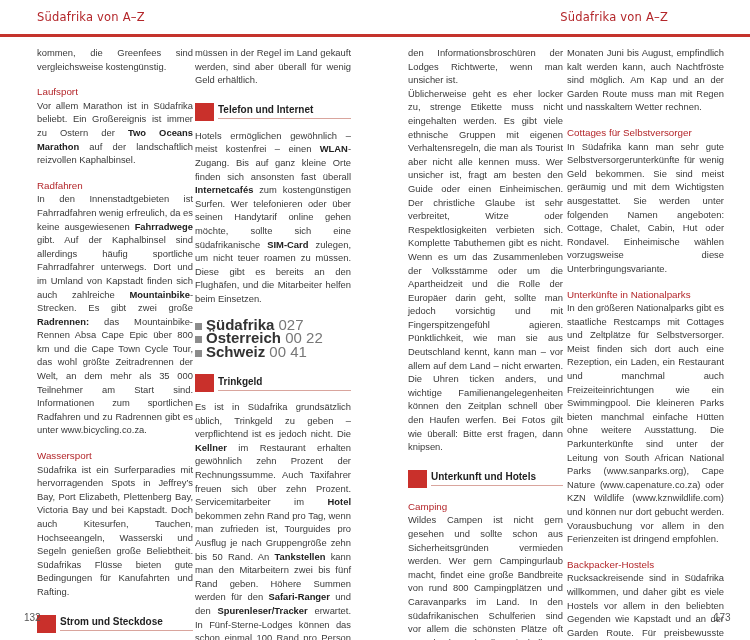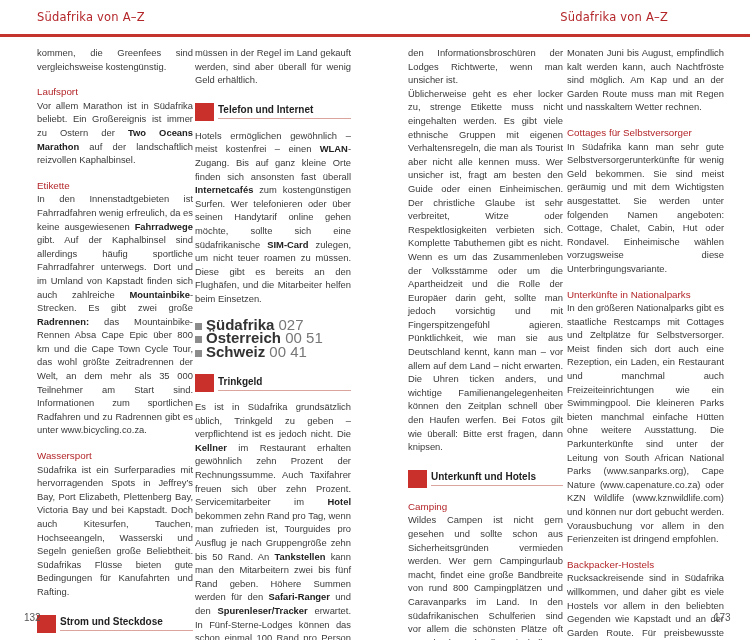--- a/index.html
+++ b/index.html
@@ -55,21 +55,21 @@
 <div class="running-head" id="head-left">Südafrika von A–Z</div>
 <div class="running-head" id="head-right">Südafrika von A–Z</div>
 <div class="rule"></div>
 
 <div class="col" id="col1">
   <p>kommen, die Greenfees sind vergleichsweise kostengünstig.</p>
 
   <div class="subhead">Laufsport</div>
   <p><span>Vor allem Marathon ist in Südafrika beliebt. Ein Großereignis ist immer zu Ostern der </span><b>Two Oceans Marathon</b><span> auf der landschaftlich reizvollen Kaphalbinsel.</span></p>
 
-  <div class="subhead">Etikette</div>
+  <div class="subhead">Radfahren</div>
   <p><span>In den Innenstadtgebieten ist Fahrradfahren wenig erfreulich, da es keine ausgewiesenen </span><b>Fahrradwege</b><span> gibt. Auf der Kaphalbinsel sind allerdings häufig sportliche Fahrradfahrer unterwegs. Dort und im Umland von Kapstadt finden sich auch zahlreiche </span><b>Mountainbike</b><span>-Strecken. Es gibt zwei große </span><b>Radrennen:</b><span> das Mountainbike-Rennen Absa Cape Epic über 800 km und die Cape Town Cycle Tour, das wohl größte Zeitradrennen der Welt, an dem mehr als 35 000 Teilnehmer am Start sind. Informationen zum sportlichen Radfahren und zu Radrennen gibt es unter www.bicycling.co.za.</span></p>
 
   <div class="subhead">Wassersport</div>
   <p>Südafrika ist ein Surferparadies mit hervorragenden Spots in Jeffrey’s Bay, Port Elizabeth, Plettenberg Bay, Victoria Bay und bei Kapstadt. Doch auch Kitesurfen, Tauchen, Hochseeangeln, Wasserski und Segeln genießen große Beliebtheit. Südafrikas Flüsse bieten gute Bedingungen für Kanufahrten und Rafting.</p>
 
   <div class="section">
     <span class="sq"></span>
     <span class="title">Strom und Steckdose</span>
   </div>
 
@@ -79,21 +79,21 @@
   <p>müssen in der Regel im Land gekauft werden, sind aber überall für wenig Geld erhältlich.</p>
 
   <div class="section">
     <span class="sq"></span>
     <span class="title">Telefon und Internet</span>
   </div>
   <p><span>Hotels ermöglichen gewöhnlich – meist kostenfrei – einen </span><b>WLAN</b><span>-Zugang. Bis auf ganz kleine Orte finden sich ansonsten fast überall </span><b>Internetcafés</b><span> zum kostengünstigen Surfen. Wer telefonieren oder über seinen Handytarif online gehen möchte, sollte sich eine südafrikanische </span><b>SIM-Card</b><span> zulegen, um nicht teuer roamen zu müssen. Diese gibt es bereits an den Flughäfen, und die Mitarbeiter helfen beim Einsetzen.</span></p>
 
   <div class="dial">
     <div class="dial-row"><span class="bullet"></span><span class="country">Südafrika</span> <span class="code">027</span></div>
-    <div class="dial-row"><span class="bullet"></span><span class="country">Österreich</span> <span class="code">00 51</span></div>
+    <div class="dial-row"><span class="bullet"></span><span class="country">Österreich</span> <span class="code">00 22</span></div>
     <div class="dial-row"><span class="bullet"></span><span class="country">Schweiz</span> <span class="code">00 41</span></div>
   </div>
 
   <div class="section">
     <span class="sq"></span>
     <span class="title">Trinkgeld</span>
   </div>
   <p><span>Es ist in Südafrika grundsätzlich üblich, Trinkgeld zu geben – verpflichtend ist es jedoch nicht. Die </span><b>Kellner</b><span> im Restaurant erhalten gewöhnlich zehn Prozent der Rechnungssumme. Auch Taxifahrer freuen sich über zehn Prozent. Servicemitarbeiter im </span><b>Hotel</b><span> bekommen zehn Rand pro Tag, wenn man zufrieden ist, Tourguides pro Ausflug je nach Gruppengröße zehn bis 50 Rand. An </span><b>Tankstellen</b><span> kann man den Mitarbeitern zwei bis fünf Rand geben. Höhere Summen werden für den </span><b>Safari-Ranger</b><span> und den </span><b>Spurenleser/Tracker</b><span> erwartet. In Fünf-Sterne-Lodges können das schon einmal 100 Rand pro Person und Tag oder auch mehr sein. Häufig finden sich in</span></p>
 </div>
 

